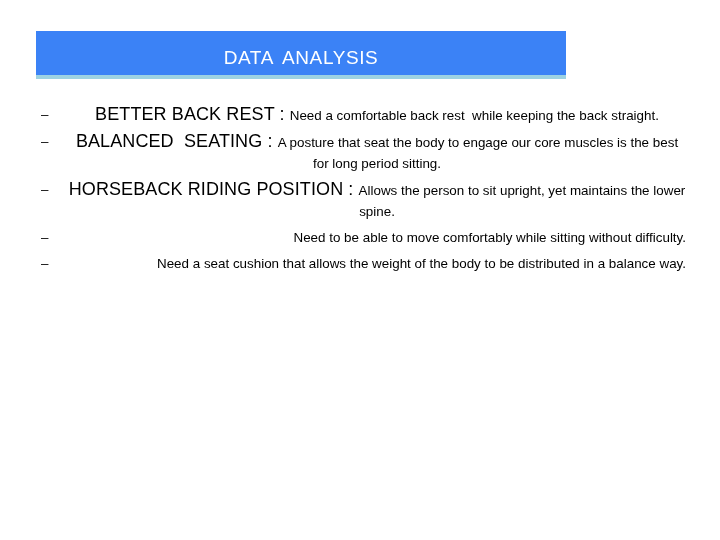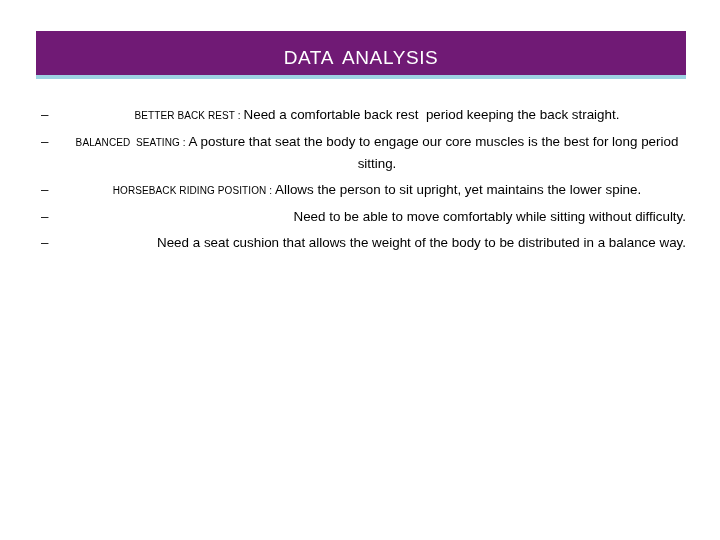--- a/index.html
+++ b/index.html
@@ -19,23 +19,23 @@
     position: absolute;
     inset: 0;
     background: #ffffff;
   }
 
   
   .title-banner {
     position: absolute;
     left: 36px;
     top: 31px;
-    width: 650px;
+    width: 530px;
     height: 48px;
-    background: #701a75;
+    background: #3b82f6;
     display: flex;
     align-items: center;
     justify-content: center;
     box-sizing: border-box;
   }
   .title-banner::after {
     content: "";
     position: absolute;
     left: 0;
     right: 0;
@@ -92,42 +92,42 @@
     min-width: 0;
   }
   .bullet-text.center {
     text-align: center;
   }
   .bullet-text.left {
     text-align: right;
   }
 
   .lead-term {
-    font-size: 10px;
+    font-size: 18px;
     letter-spacing: 0.1px;
   }
 
   .frag {
     white-space: pre-wrap;
   }
 </style>
 </head>
 <body>
 
 <div class="slide">
 
   <div class="title-banner">
     <div class="title-text">Data Analysis</div>
   </div>
 
   <div class="body-area">
 
     <div class="bullet-row">
       <span class="bullet-marker">–</span>
-      <span class="bullet-text center"><span class="lead-term frag">BETTER BACK REST</span><span class="lead-term frag"> : </span><span class="frag">Need a comfortable back rest  period keeping the back straight.</span></span>
+      <span class="bullet-text center"><span class="lead-term frag">BETTER BACK REST</span><span class="lead-term frag"> : </span><span class="frag">Need a comfortable back rest  while keeping the back straight.</span></span>
     </div>
 
     <div class="bullet-row">
       <span class="bullet-marker">–</span>
       <span class="bullet-text center"><span class="lead-term frag">BALANCED  SEATING</span><span class="lead-term frag"> : </span><span class="frag">A posture that seat the body to engage our core muscles is the best for long period sitting.</span></span>
     </div>
 
     <div class="bullet-row">
       <span class="bullet-marker">–</span>
       <span class="bullet-text center"><span class="lead-term frag">HORSEBACK RIDING POSITION</span><span class="lead-term frag"> : </span><span class="frag">Allows the person to sit upright, yet maintains the lower spine.</span></span>

